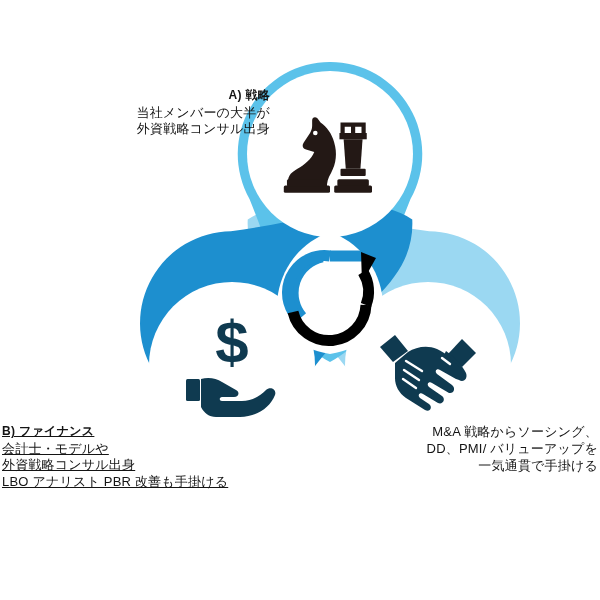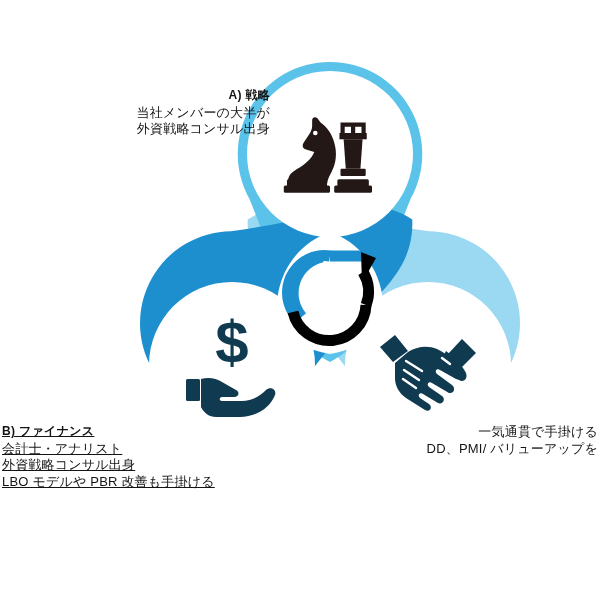--- a/index.html
+++ b/index.html
@@ -234,23 +234,24 @@
   </div>
 
   <div class="text-block" id="block-strategy">
     <div class="tb-title">A) 戦略</div>
     <div class="tb-line">当社メンバーの大半が</div>
     <div class="tb-line">外資戦略コンサル出身</div>
   </div>
 
   <div class="text-block" id="block-finance">
     <div class="tb-title">B) ファイナンス</div>
-    <div class="tb-line">会計士・アナリスト</div>
+    <div class="tb-line">会計士・モデルや</div>
     <div class="tb-line">外資戦略コンサル出身</div>
-    <div class="tb-line">LBO モデルや PBR 改善も手掛ける</div>
+    <div class="tb-line">LBO アナリスト PBR 改善も手掛ける</div>
   </div>
 
   <div class="text-block" id="block-mna">
+    <div class="tb-line">M&amp;A 戦略からソーシング、</div>
+    <div class="tb-line">DD、PMI/ バリューアップを</div>
     <div class="tb-line">一気通貫で手掛ける</div>
-    <div class="tb-line">DD、PMI/ バリューアップを</div>
   </div>
 
 </div>
 
 </body></html>

